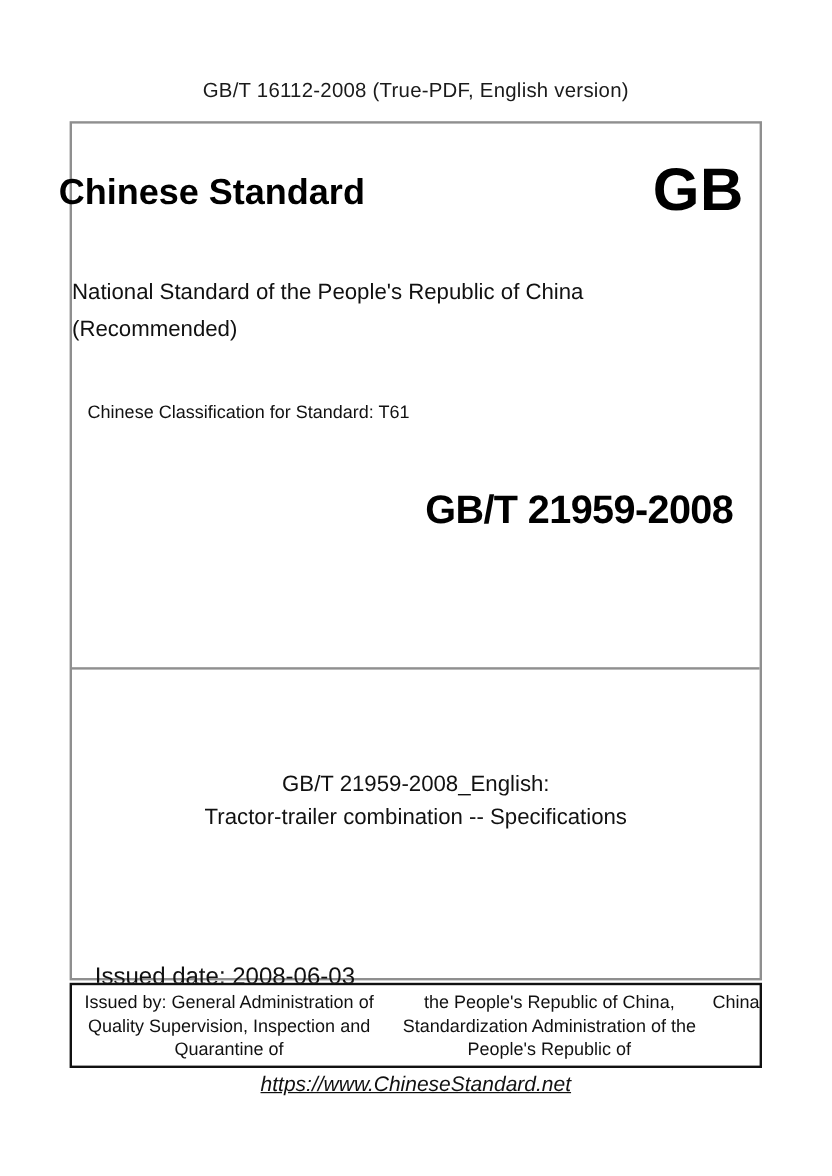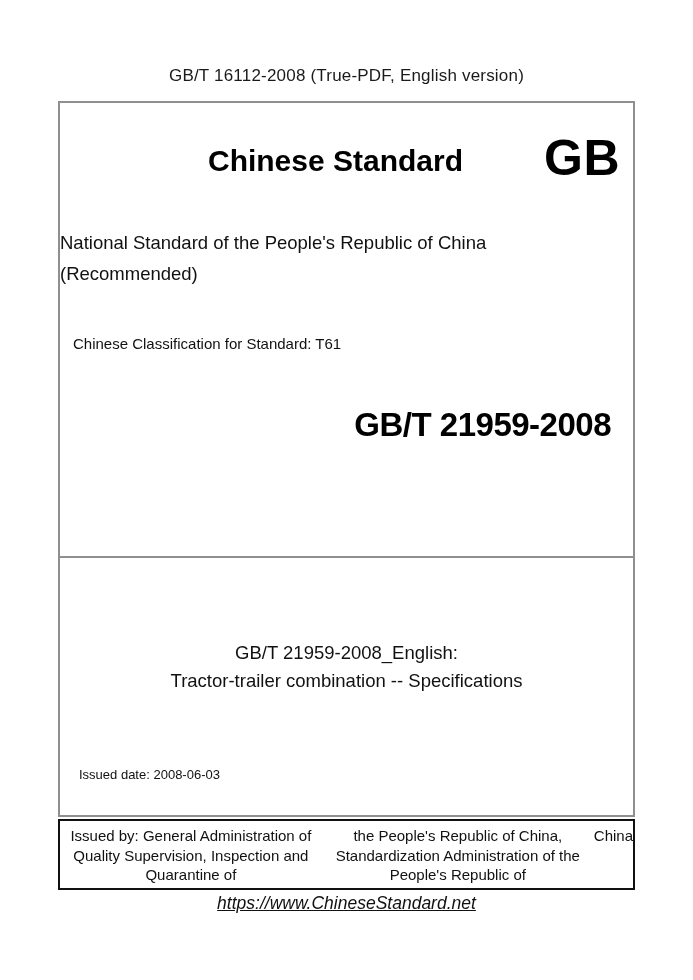--- a/index.html
+++ b/index.html
@@ -34,21 +34,21 @@
     width: 577px;
     height: 716px;
     border: 2px solid #8f8f8f;
     background: #ffffff;
   }
   .brand-title {
     position: absolute;
     top: 41px;
     left: -11px;
     width: 100%;
-    text-align: center;
+    text-align: left;
     font-size: 30px;
     font-weight: bold;
     color: #000000;
   }
   .gb-logo {
     position: absolute;
     top: 28px;
     right: 13px;
     font-size: 50px;
     font-weight: bold;
@@ -95,27 +95,27 @@
     top: 536px;
     left: 0;
     width: 100%;
     text-align: center;
     font-size: 18.5px;
     line-height: 28px;
     color: #111111;
   }
   .dates-row {
     position: absolute;
-    top: 664px;
+    top: 700px;
     left: 0;
     width: 100%;
     display: flex;
     justify-content: space-between;
     padding: 0 20px 0 19px;
-    font-size: 13px;
+    font-size: 20px;
     color: #111111;
   }
   
   .issuer-box {
     position: absolute;
     left: 58px;
     top: 819px;
     width: 577px;
     height: 71px;
     border: 2px solid #111111;

